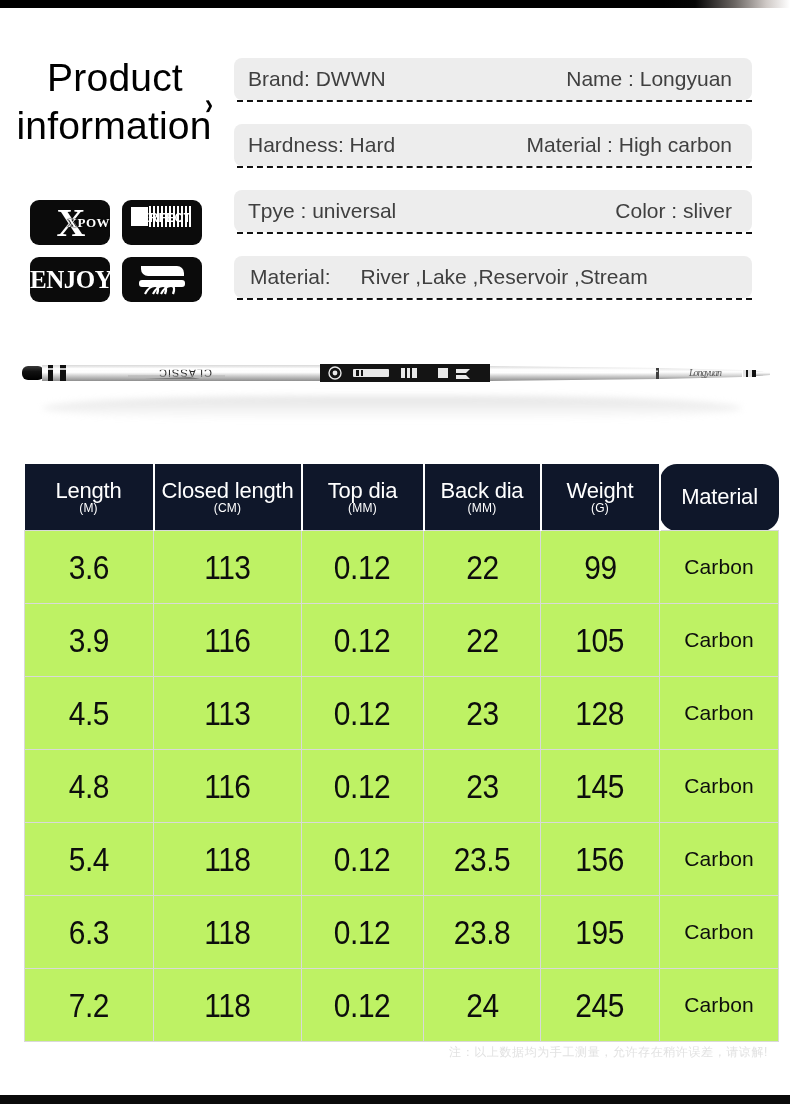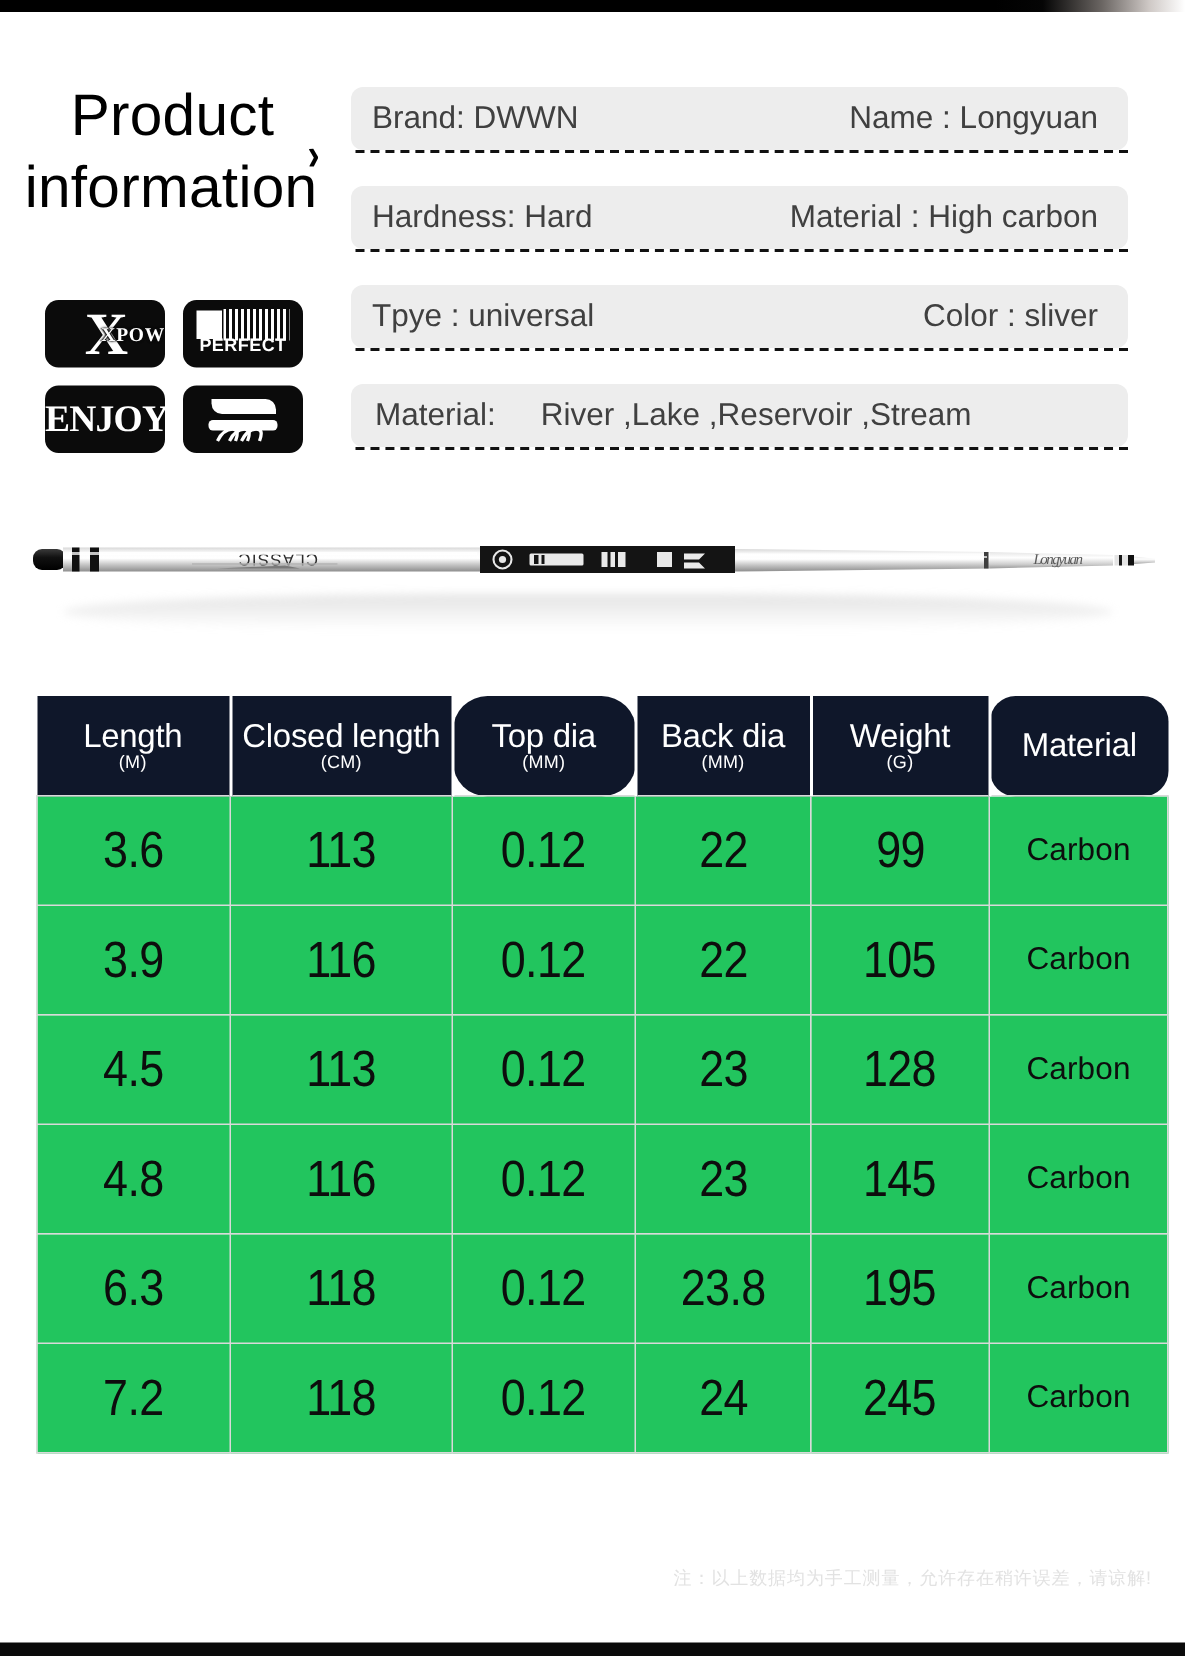--- a/index.html
+++ b/index.html
@@ -115,21 +115,21 @@
   }
   .badge-perfect .p-comb {
     position: absolute;
     left: 27px; top: 6px;
     width: 44px; height: 21px;
     background: repeating-linear-gradient(
         to right, #fff 0px, #fff 2px, #0b0b0b 2px, #0b0b0b 4px);
   }
   .badge-perfect .p-text {
     position: absolute;
-    left: 0; right: 0; bottom: 8px;
+    left: 0; right: 0; bottom: 20px;
     text-align: center;
     font-family: "Liberation Sans", sans-serif;
     font-size: 12px;
     font-weight: 700;
     color: #fff;
     letter-spacing: .3px;
   }
   .badge-enjoy .e-text {
     position: absolute;
     left: 0; right: 0; top: 50%;
@@ -230,40 +230,40 @@
   }
   .th-unit {
     display: block;
     font-size: 12px;
     font-weight: 400;
     letter-spacing: .2px;
     margin-top: -1px;
   }
   .table tbody td {
     height: 72px;
-    background: #22c55e;
+    background: #bef264;
     border: 1px solid #d9d9d9;
     color: #0d0d0d;
   }
   .num {
     font-family: "Liberation Sans Narrow", "Liberation Sans", sans-serif;
     font-size: 34px;
     font-weight: 400;
     letter-spacing: -.5px;
     transform: scaleX(.88);
     display: inline-block;
   }
   .mat {
     font-size: 21px;
     font-weight: 400;
     letter-spacing: .1px;
   }
   .col-len  { width: 128px; }
   .col-clen { width: 146px; }
-  .col-top  { width: 120px; border-radius: 23px; }
+  .col-top  { width: 120px; }
   .col-back { width: 115px; }
   .col-wt   { width: 117px; }
   .col-mat  { width: 118px; }
 
   
   .footnote {
     position: absolute;
     right: 22px;
     top: 1044px;
     font-size: 12px;
@@ -480,20 +480,28 @@
 
     <tr>
       <td><span class="num">4.8</span></td>
       <td><span class="num">116</span></td>
       <td><span class="num">0.12</span></td>
       <td><span class="num">23</span></td>
       <td><span class="num">145</span></td>
       <td><span class="mat">Carbon</span></td>
     </tr>
 
+    <tr>
+      <td><span class="num">5.4</span></td>
+      <td><span class="num">118</span></td>
+      <td><span class="num">0.12</span></td>
+      <td><span class="num">23.5</span></td>
+      <td><span class="num">156</span></td>
+      <td><span class="mat">Carbon</span></td>
+    </tr>
 
     <tr>
       <td><span class="num">6.3</span></td>
       <td><span class="num">118</span></td>
       <td><span class="num">0.12</span></td>
       <td><span class="num">23.8</span></td>
       <td><span class="num">195</span></td>
       <td><span class="mat">Carbon</span></td>
     </tr>
 

